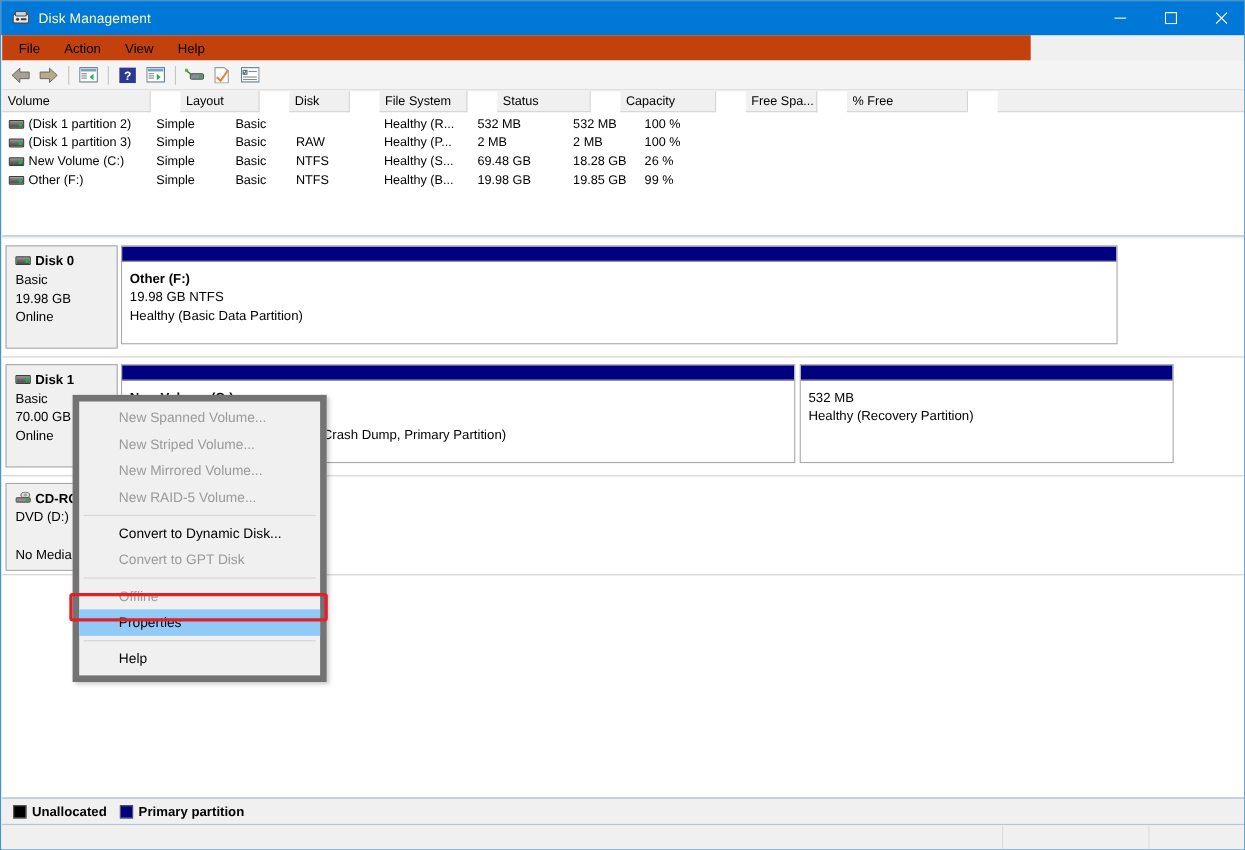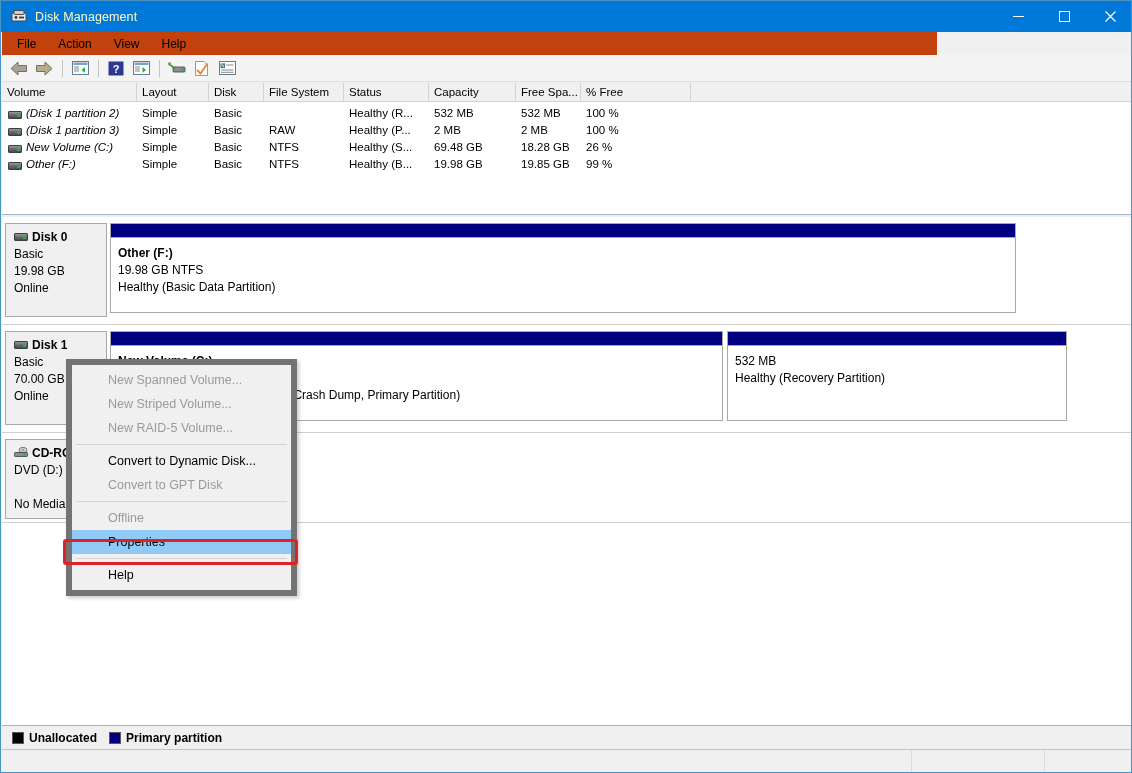--- a/index.html
+++ b/index.html
@@ -61,21 +61,21 @@
     justify-content: center; margin-right: 1px;
   }
   .tbsep { width: 1px; height: 17px; background: #c4c4c4; margin: 0 5px; }
 
   
   .listpane {
     position: absolute; left: 1px; top: 82px; width: 1130px; height: 132px;
     background: #ffffff;
     border-bottom: 1px solid #9fb6c9;
   }
-  .lheader { display: flex; height: 19px; width: 100%; }
+  .lheader { display: flex; height: 19px; width: 100%; gap: 27px; }
   .lh {
     background: #f0f0f0;
     border-right: 1px solid #d4d4d4;
     border-bottom: 1px solid #d4d4d4;
     font-size: 11.5px; color: #000;
     padding-left: 5px; line-height: 18px;
     white-space: nowrap; overflow: hidden;
   }
   .lh.filler { border-right: none; flex: 1 1 auto; }
   .lrow { display: flex; height: 17px; align-items: center; }
@@ -86,21 +86,21 @@
   .volicon {
     width: 14px; height: 8px; flex: none;
     background: linear-gradient(to bottom,#9a9a9a 0%,#6d6d6d 45%,#4a4a4a 100%);
     border: 1px solid #3d3d3d; border-radius: 1px;
     margin-right: 4px; position: relative;
   }
   .volicon::after {
     content: ""; position: absolute; right: 1px; top: 2px;
     width: 3px; height: 3px; background: #22b14c;
   }
-  .volcell { display: flex; align-items: flex-end; padding-left: 6px; font-style: italic; }
+  .volcell { display: flex; align-items: center; padding-left: 6px; }
 
   
   .graphpane {
     position: absolute; left: 1px; top: 216px; width: 1130px; height: 508px;
     background: #ffffff; overflow: hidden;
   }
   .diskrow { position: relative; width: 1130px; }
   .diskinfo {
     position: absolute; left: 3px; top: 6px; width: 102px;
     background: #f0f0f0;
@@ -441,20 +441,21 @@
         <div class="dgap"></div>
         <div class="dline">No Media</div>
       </div>
       <div class="rowsep" style="top:89px"></div>
     </div>
   </div>
 
   <div class="ctxmenu">
     <div class="ctxitem disabled">New Spanned Volume...</div>
     <div class="ctxitem disabled">New Striped Volume...</div>
+    <div class="ctxitem disabled">New Mirrored Volume...</div>
     <div class="ctxitem disabled">New RAID-5 Volume...</div>
     <div class="ctxsep"></div>
     <div class="ctxitem">Convert to Dynamic Disk...</div>
     <div class="ctxitem disabled">Convert to GPT Disk</div>
     <div class="ctxsep"></div>
     <div class="ctxitem disabled">Offline</div>
     <div class="ctxitem selected">Properties</div>
     <div class="ctxsep"></div>
     <div class="ctxitem">Help</div>
   </div>

